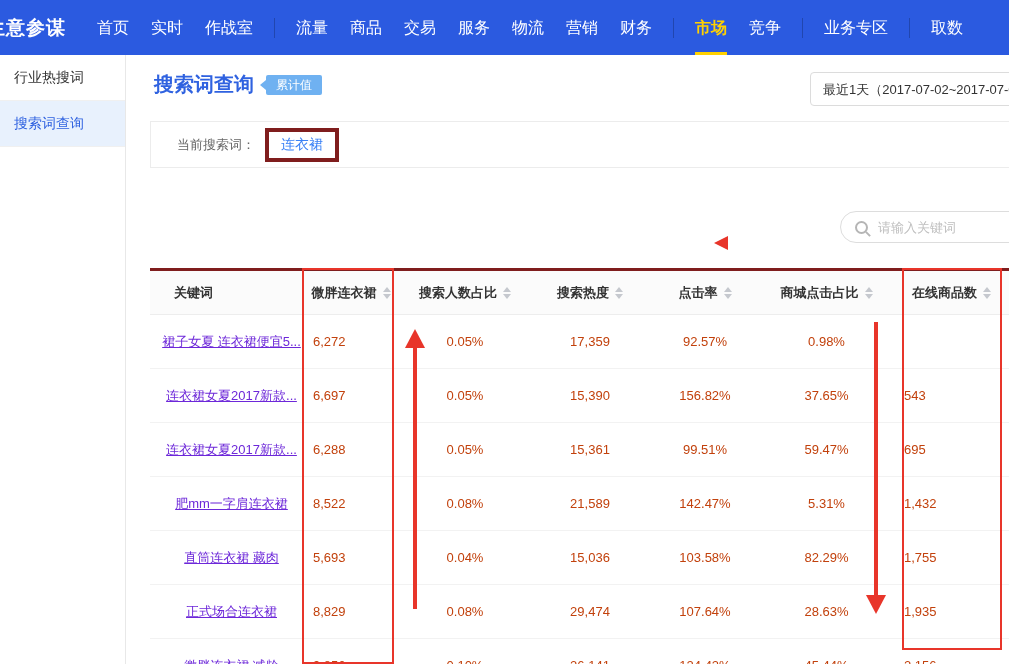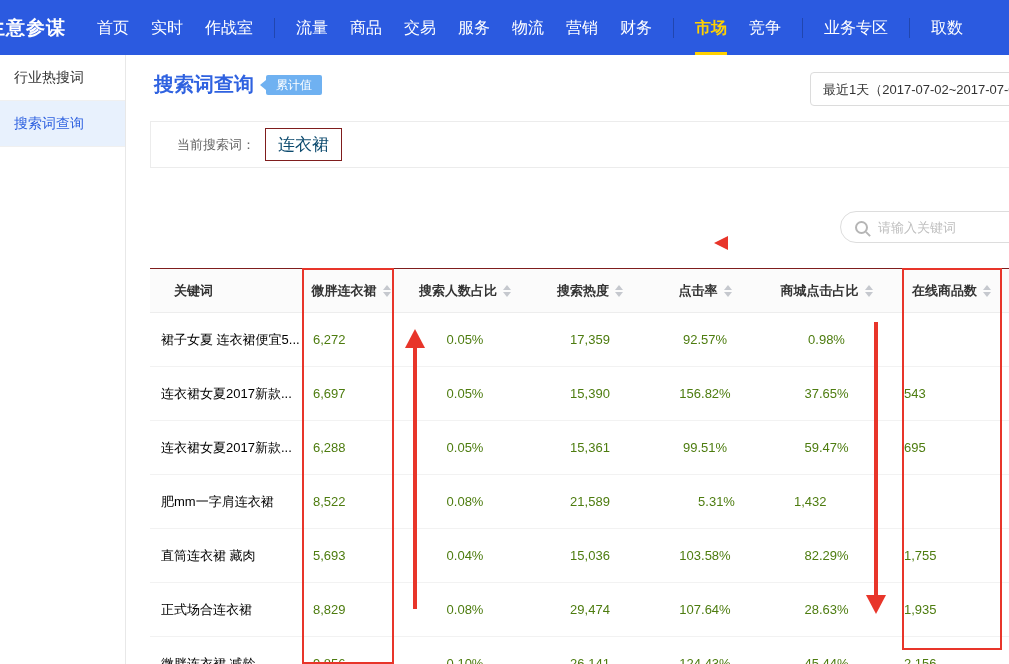--- a/index.html
+++ b/index.html
@@ -30,39 +30,39 @@
          padding:3px 10px;border-radius:2px;line-height:14px;}
   .badge::before{content:'';position:absolute;left:-6px;top:50%;margin-top:-5px;
          border-top:5px solid transparent;border-bottom:5px solid transparent;border-right:6px solid #6fb1f1;}
   .date-box{position:absolute;left:684px;top:17px;width:300px;height:34px;border:1px solid #dcdcdc;
          border-radius:4px;line-height:34px;padding-left:12px;font-size:13px;color:#333;background:#fff;
          white-space:nowrap;overflow:hidden;cursor:pointer;box-sizing:border-box;}
 
   .filter-panel{position:absolute;left:24px;top:66px;width:862px;height:47px;border:1px solid #ececec;
          display:flex;align-items:center;padding-left:26px;box-sizing:border-box;background:#fff;}
   .filter-label{font-size:13px;color:#666;}
-  .filter-tag{margin-left:10px;border:1px solid #7f1d1d;color:#0c4a6e;font-size:17px;
+  .filter-tag{margin-left:10px;border:4px solid #7f1d1d;color:#3b82f6;font-size:14px;
          padding:4px 12px;background:#fff;cursor:pointer;}
 
   .search-box{position:absolute;left:714px;top:156px;width:290px;height:32px;border:1px solid #ddd;
          border-radius:16px;display:flex;align-items:center;padding-left:14px;box-sizing:border-box;background:#fff;}
   .search-icon{width:9px;height:9px;border:2px solid #b5b5b5;border-radius:50%;position:relative;margin-right:8px;flex:none;}
   .search-icon::after{content:'';position:absolute;width:6px;height:2px;background:#b5b5b5;
          transform:rotate(45deg);right:-5px;bottom:-3px;}
   .search-box input{border:none;outline:none;font-size:13px;color:#333;width:200px;background:transparent;}
   .search-box input::placeholder{color:#bfbfbf;}
 
   
   .table{position:absolute;left:24px;top:213px;width:860px;}
-  .thead{display:flex;height:43px;background:#fbfbfb;border-top:1px solid #7f1d1d;border-bottom:1px solid #ededed;text-align:center;}
+  .thead{display:flex;height:43px;background:#fbfbfb;border-top:3px solid #7f1d1d;border-bottom:1px solid #ededed;text-align:center;}
   .th{font-size:13px;font-weight:bold;color:#333;display:flex;align-items:center;box-sizing:border-box;cursor:pointer;}
   .tr{display:flex;height:53px;border-bottom:1px solid #f2f2f2;}
-  .td{font-size:13px;color:#4d7c0f;display:flex;align-items:center;box-sizing:border-box;
+  .td{font-size:13px;color:#c2410c;display:flex;align-items:center;box-sizing:border-box;
       overflow:hidden;white-space:nowrap;text-overflow:ellipsis;}
-  .td.kw{color:#000000;cursor:pointer;display:block;line-height:53px;}
+  .td.kw{color:#6d28d9;text-decoration:underline;cursor:pointer;display:block;line-height:53px;text-align:center;}
   .al{justify-content:flex-start;padding-left:11px;}
   .ac{justify-content:center;}
   .th.al{padding-left:24px;}
   .sort{display:inline-flex;flex-direction:column;margin-left:6px;}
   .sort .s-up{width:0;height:0;border-left:4px solid transparent;border-right:4px solid transparent;
       border-bottom:5px solid #c5c8ce;margin-bottom:2px;}
   .sort .s-down{width:0;height:0;border-left:4px solid transparent;border-right:4px solid transparent;
       border-top:5px solid #c5c8ce;}
 
   
@@ -206,20 +206,21 @@
             <div class="td ac" style="width: 120px;">15,361</div>
             <div class="td ac" style="width: 110px;">99.51%</div>
             <div class="td ac" style="width: 133px;">59.47%</div>
             <div class="td al" style="width: 117px;">695</div>
           </div>
           <div class="tr">
             <div class="td al kw" style="width: 152px;">肥mm一字肩连衣裙</div>
             <div class="td al" style="width: 98px;">8,522</div>
             <div class="td ac" style="width: 130px;">0.08%</div>
             <div class="td ac" style="width: 120px;">21,589</div>
+            <div class="td ac" style="width: 110px;">142.47%</div>
             <div class="td ac" style="width: 133px;">5.31%</div>
             <div class="td al" style="width: 117px;">1,432</div>
           </div>
           <div class="tr">
             <div class="td al kw" style="width: 152px;">直筒连衣裙 藏肉</div>
             <div class="td al" style="width: 98px;">5,693</div>
             <div class="td ac" style="width: 130px;">0.04%</div>
             <div class="td ac" style="width: 120px;">15,036</div>
             <div class="td ac" style="width: 110px;">103.58%</div>
             <div class="td ac" style="width: 133px;">82.29%</div>

